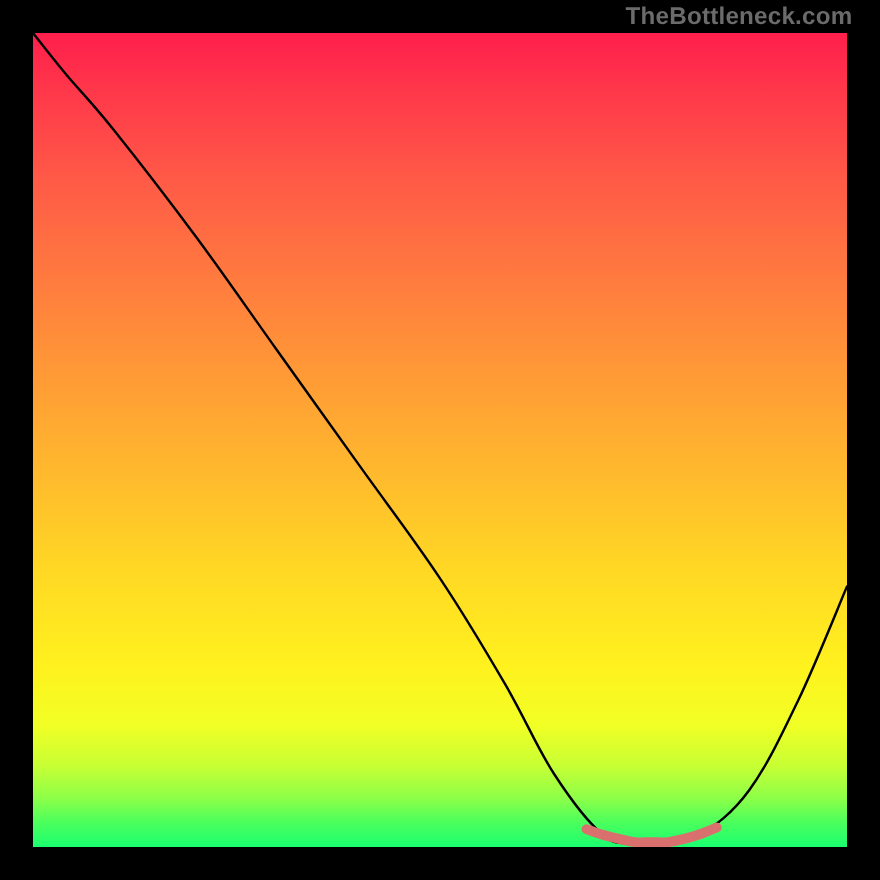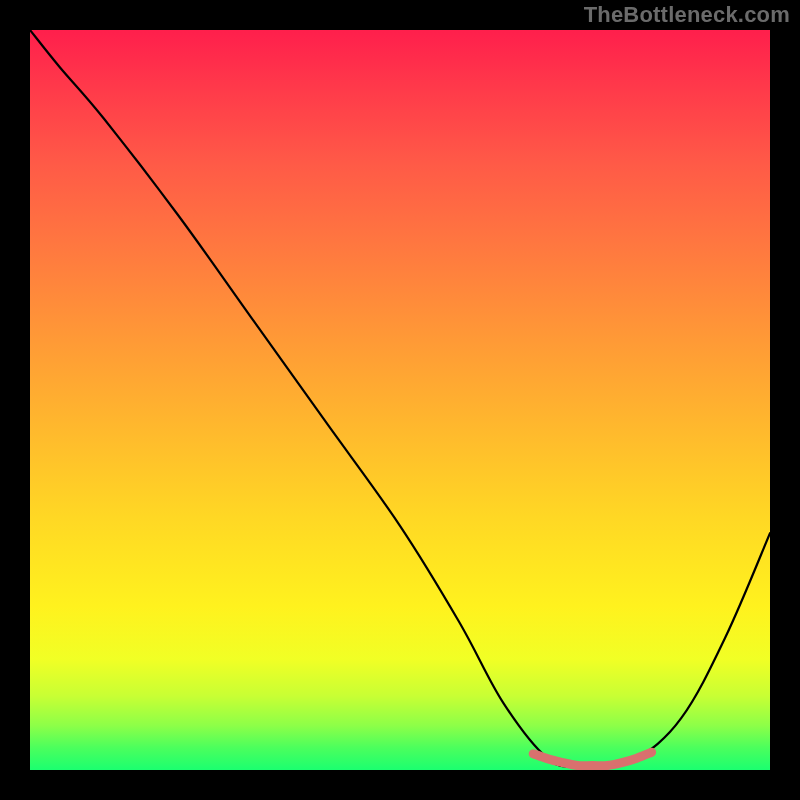--- a/index.html
+++ b/index.html
@@ -13,21 +13,21 @@
   }
   .stage {
     position: relative;
     width: 800px;
     height: 800px;
     background: #000;
   }
   .watermark {
     position: absolute;
     top: 2px;
-    right: 10px;
+    right: 25px;
     color: #6b6b6b;
     font-size: 22px;
     font-weight: 600;
     letter-spacing: 0.2px;
     z-index: 3;
   }
   .plot-area {
     position: absolute;
     left: 30px;
     top: 30px;

